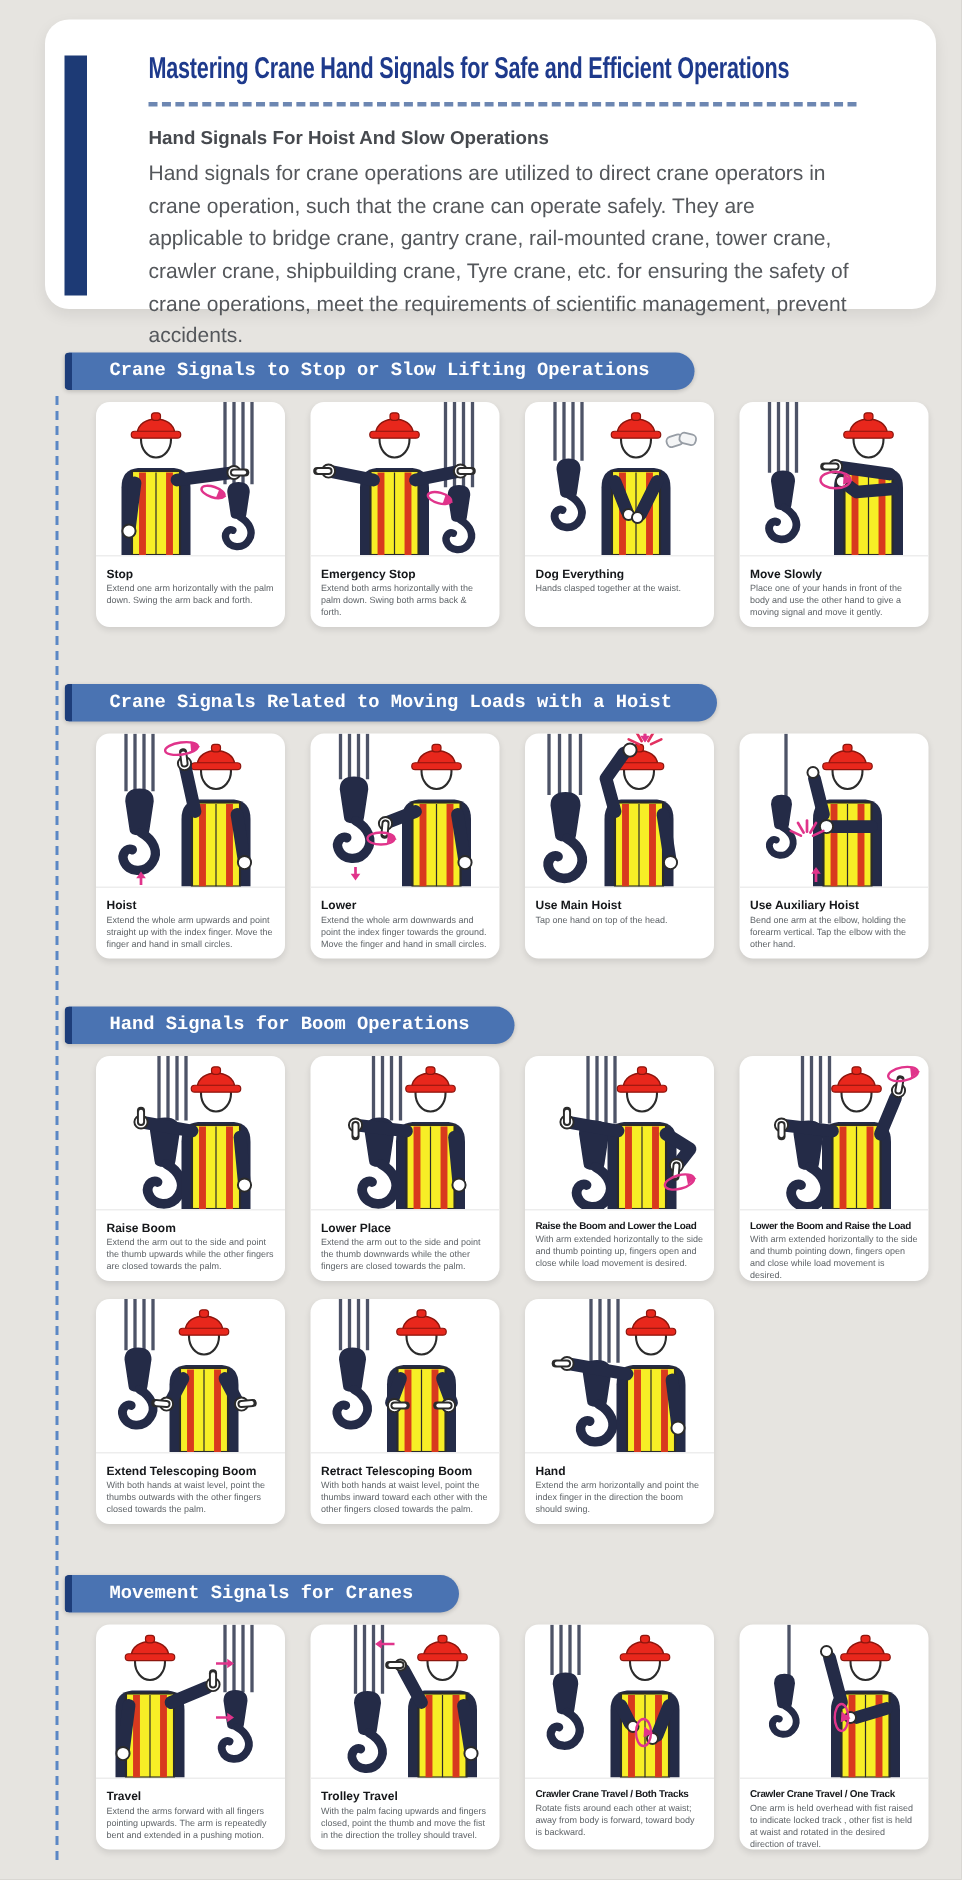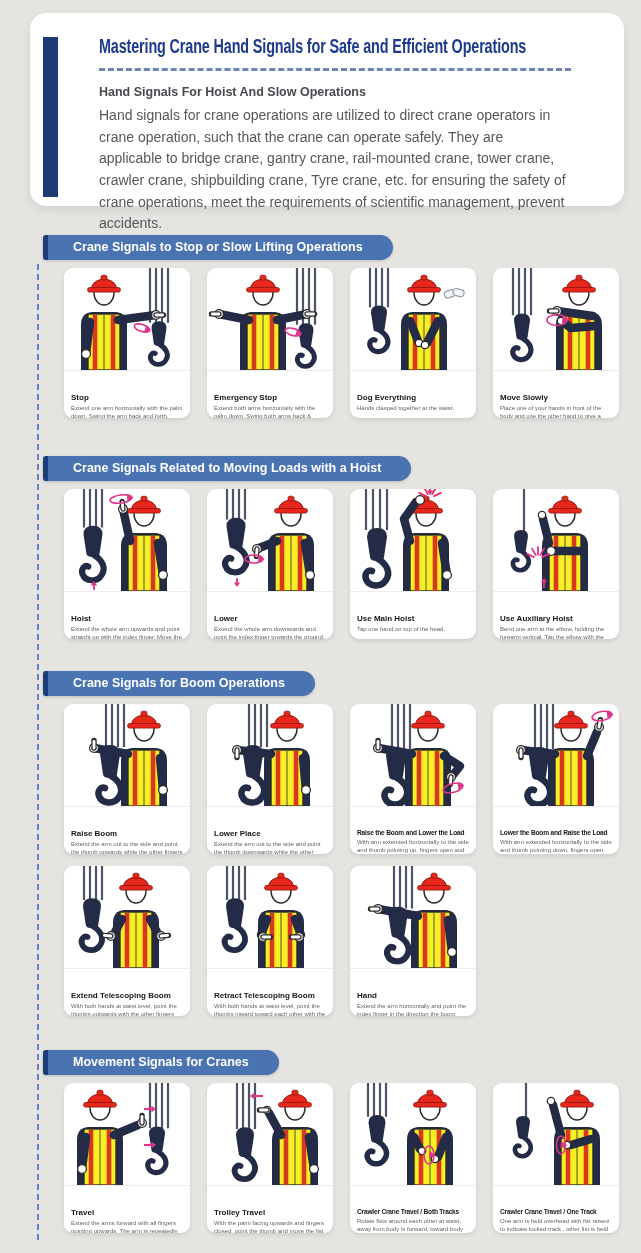--- a/index.html
+++ b/index.html
@@ -13,26 +13,26 @@
   .title{margin:0;font-size:20px;font-weight:700;color:#1e3a8c;white-space:nowrap;
          letter-spacing:-0.2px;transform:scaleX(0.72);transform-origin:left center;}
   .dashed-rule{width:472px;border-top:3px dashed #6d87b2;margin-top:10px;}
   .subtitle{margin:14px 0 0 0;font-size:12.5px;font-weight:700;color:#46494e;}
   .body-text{margin:6px 0 0 0;font-size:14px;line-height:1.55;color:#54575b;width:470px;}
   
   .dash-guide{position:absolute;left:37px;top:264px;height:976px;border-left:2px dashed #5b87c5;}
   #sections{margin-left:43px;position:relative;}
   .section-header{display:inline-block;background:#4a73b2;color:#fff;font-weight:700;font-size:12.5px;
                   height:25px;line-height:25px;padding:0 30px 0 25px;border-radius:3px 13px 13px 3px;
-                  border-left:5px solid #1d3d7a;box-shadow:0 1px 3px rgba(0,0,0,.18);}
+                  border-left:5px solid #1d3d7a;box-shadow:0 1px 3px rgba(0,0,0,.18);font-family:Liberation Mono, monospace;}
   .cards{margin:8px 0 0 21px;display:flex;flex-wrap:wrap;gap:12px 17px;width:560px;}
   .card{width:126px;height:150px;background:#fff;border-radius:9px;overflow:hidden;
         box-shadow:0 2px 4px rgba(0,0,0,.10);}
   .card svg{display:block;}
-  .card-text{border-top:1px solid #ededed;padding:22px 7px 0 7px;}
+  .card-text{border-top:1px solid #ededed;padding:7px 7px 0 7px;}
   .card-title{font-size:8px;font-weight:700;color:#15171a;margin:0 0 2px 0;white-space:nowrap;overflow:hidden;}
   .card-title.small{font-size:6.6px;letter-spacing:-0.2px;}
   .card-desc{font-size:6px;line-height:1.35;color:#5f6468;}
 </style>
 </head>
 <body>
 
 <div class="page">
   <div class="header-card">
     <div class="accent-bar"></div>
@@ -341,21 +341,21 @@
                 <line x1="51" y1="99" x2="51" y2="92" stroke="#e0348b" stroke-width="1.8"></line>
                 <path d="M 54.2 93.5 L 51 89 L 47.8 93.5 Z" fill="#e0348b"></path>
               </svg>
             </div>
             <div class="card-text">
               <div class="card-title">Use Auxiliary Hoist</div>
               <div class="card-desc">Bend one arm at the elbow, holding the forearm vertical. Tap the elbow with the other hand.</div>
             </div>
           </div>
         </div></div>
-      <div class="section" style="margin-top: 32px;"><div class="section-header"><span>Crane Signals for Boom Operations</span></div><div class="cards">
+      <div class="section" style="margin-top: 32px;"><div class="section-header"><span>Hand Signals for Boom Operations</span></div><div class="cards">
           <div class="card">
             <div class="illus">
               <svg viewBox="0 0 126 102" width="126" height="102">
                 <line x1="42" y1="0" x2="42" y2="43" stroke="#4d5367" stroke-width="2.2"></line>
                 <line x1="48" y1="0" x2="48" y2="43" stroke="#4d5367" stroke-width="2.2"></line>
                 <line x1="54" y1="0" x2="54" y2="43" stroke="#4d5367" stroke-width="2.2"></line>
                 <line x1="60" y1="0" x2="60" y2="43" stroke="#4d5367" stroke-width="2.2"></line>
                 <g transform="translate(46,74) scale(1)">
                   <path d="M -10 -24 Q -10 -33 0 -33 Q 10 -33 10 -24 L 7 -4 Q 7 0 0 0 Q -7 0 -7 -4 Z" fill="#242b47"></path>
                   <path d="M 1 -2 C 10 3 14 12 9 19 C 4 27 -8 26 -11 18 C -13 13 -9 8 -5 10" fill="none" stroke="#242b47" stroke-width="6.5" stroke-linecap="round"></path>

